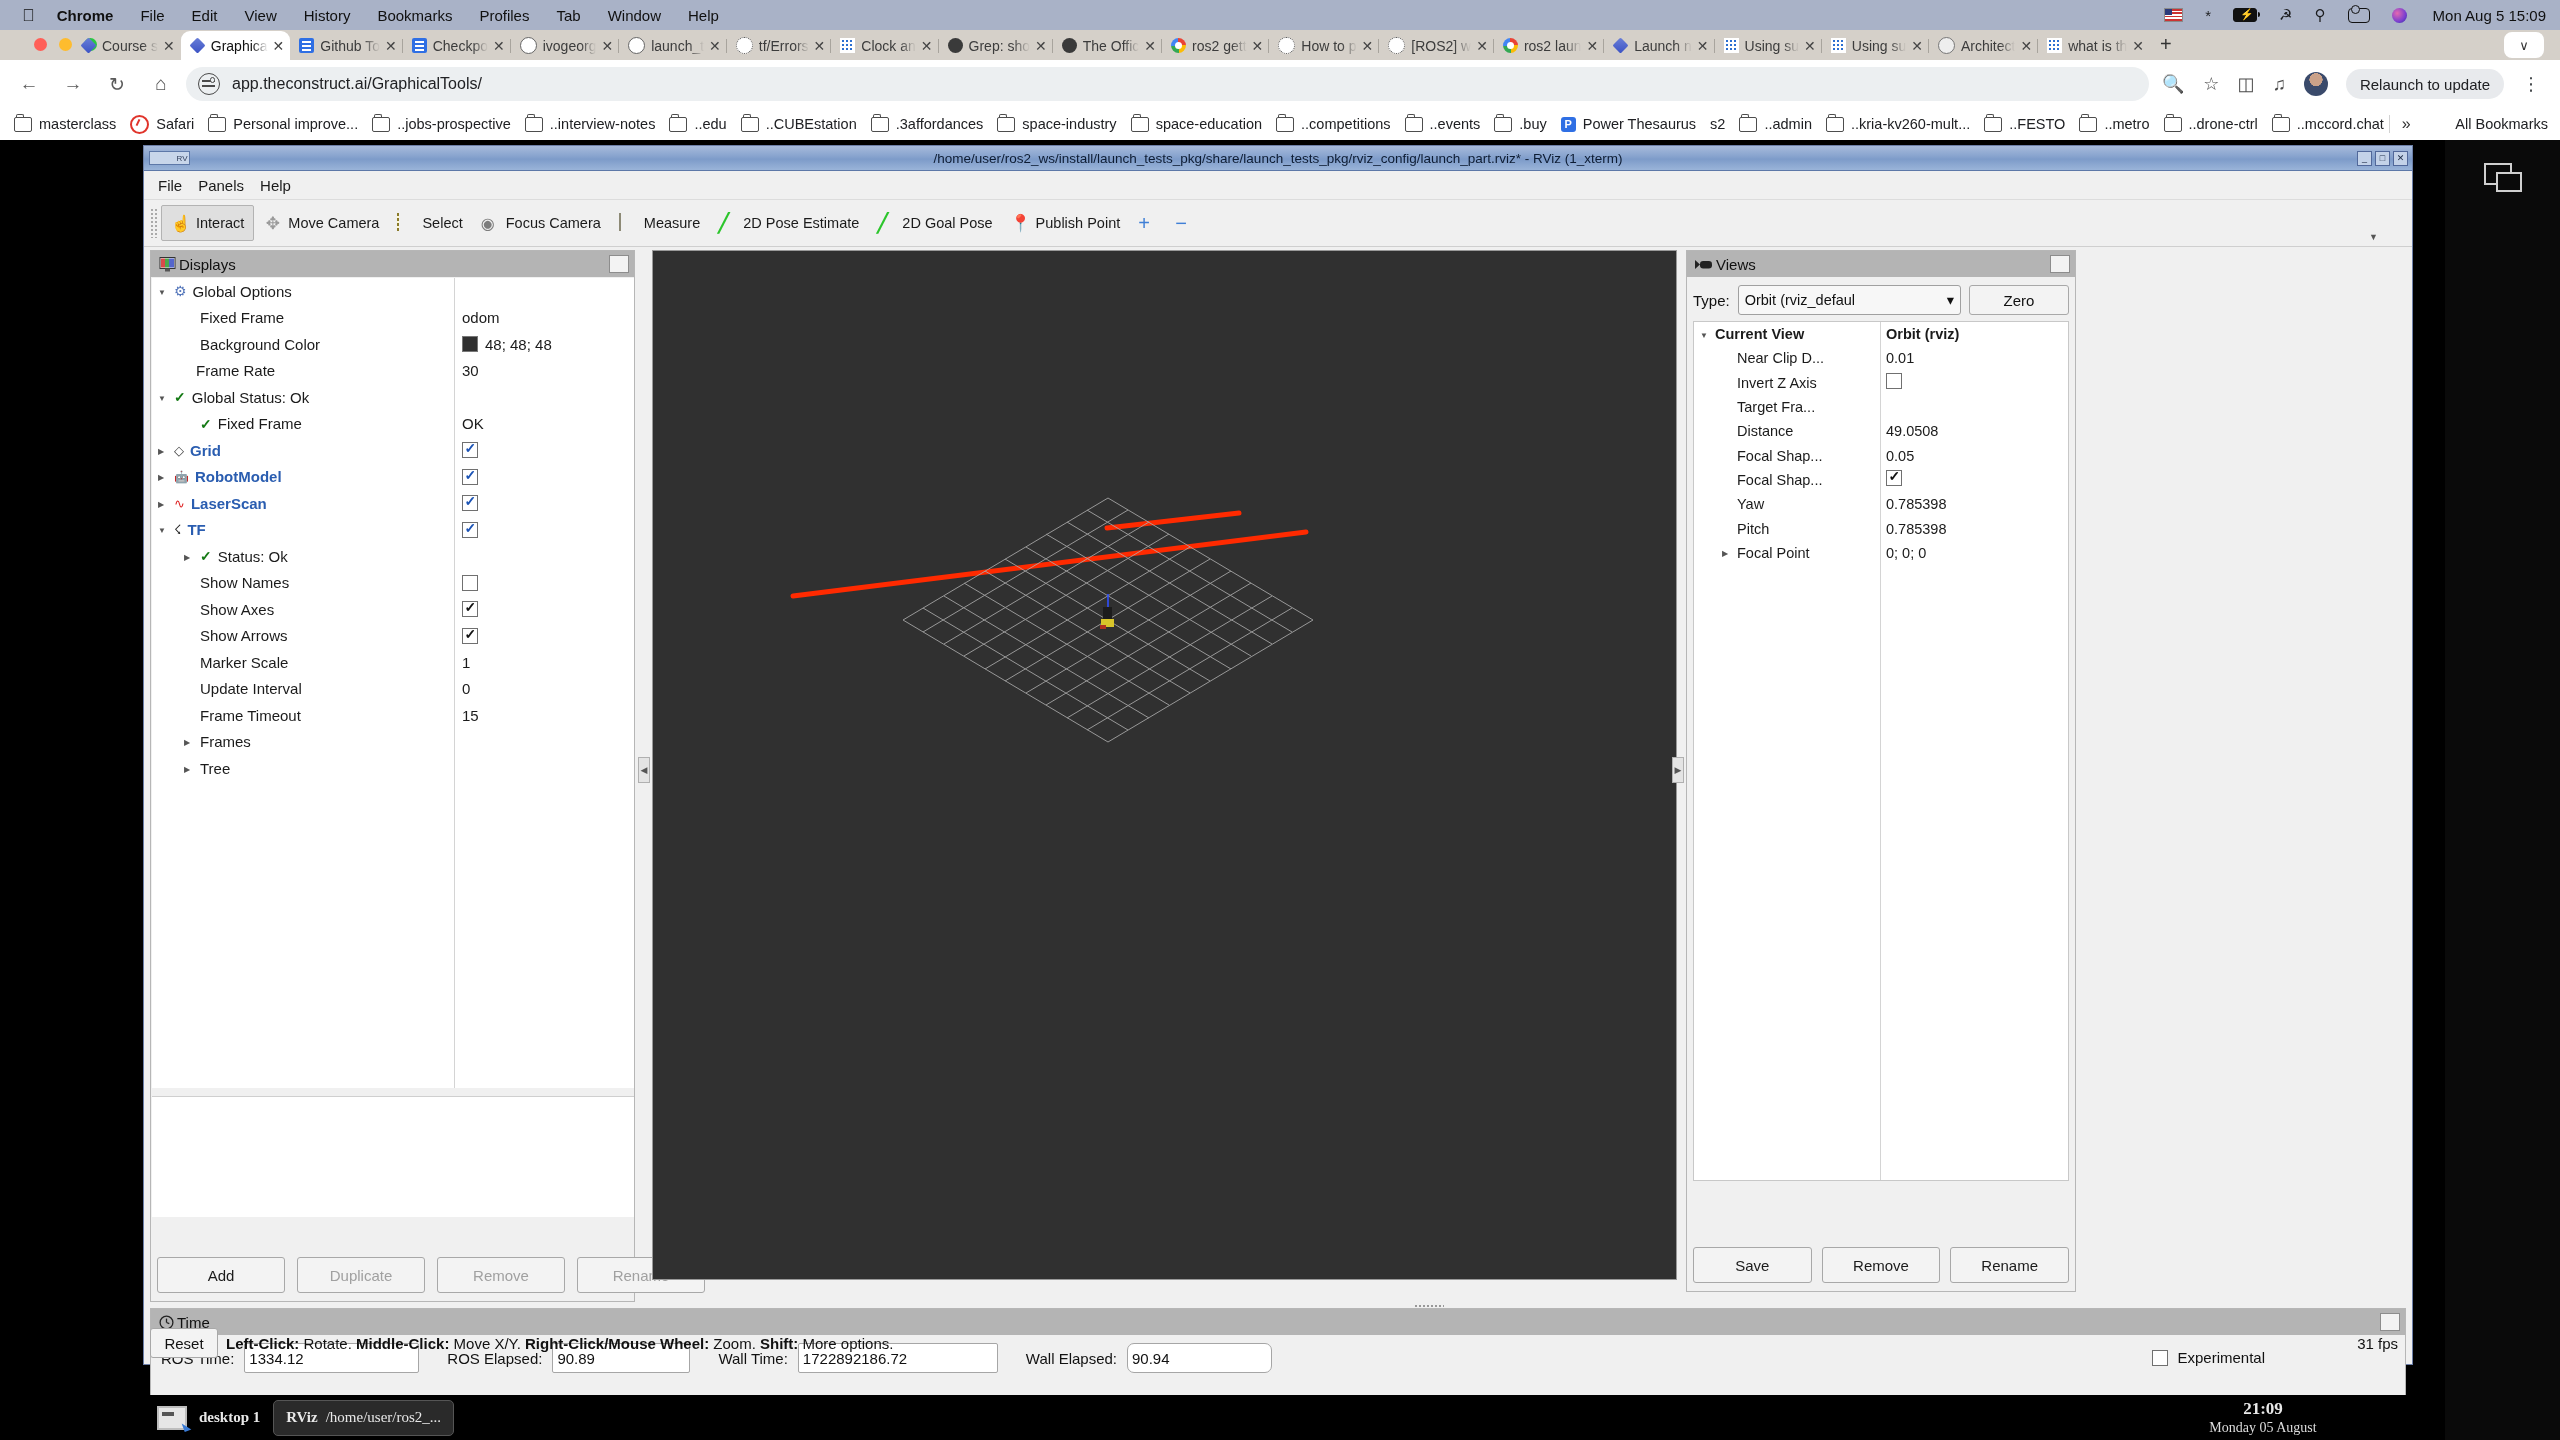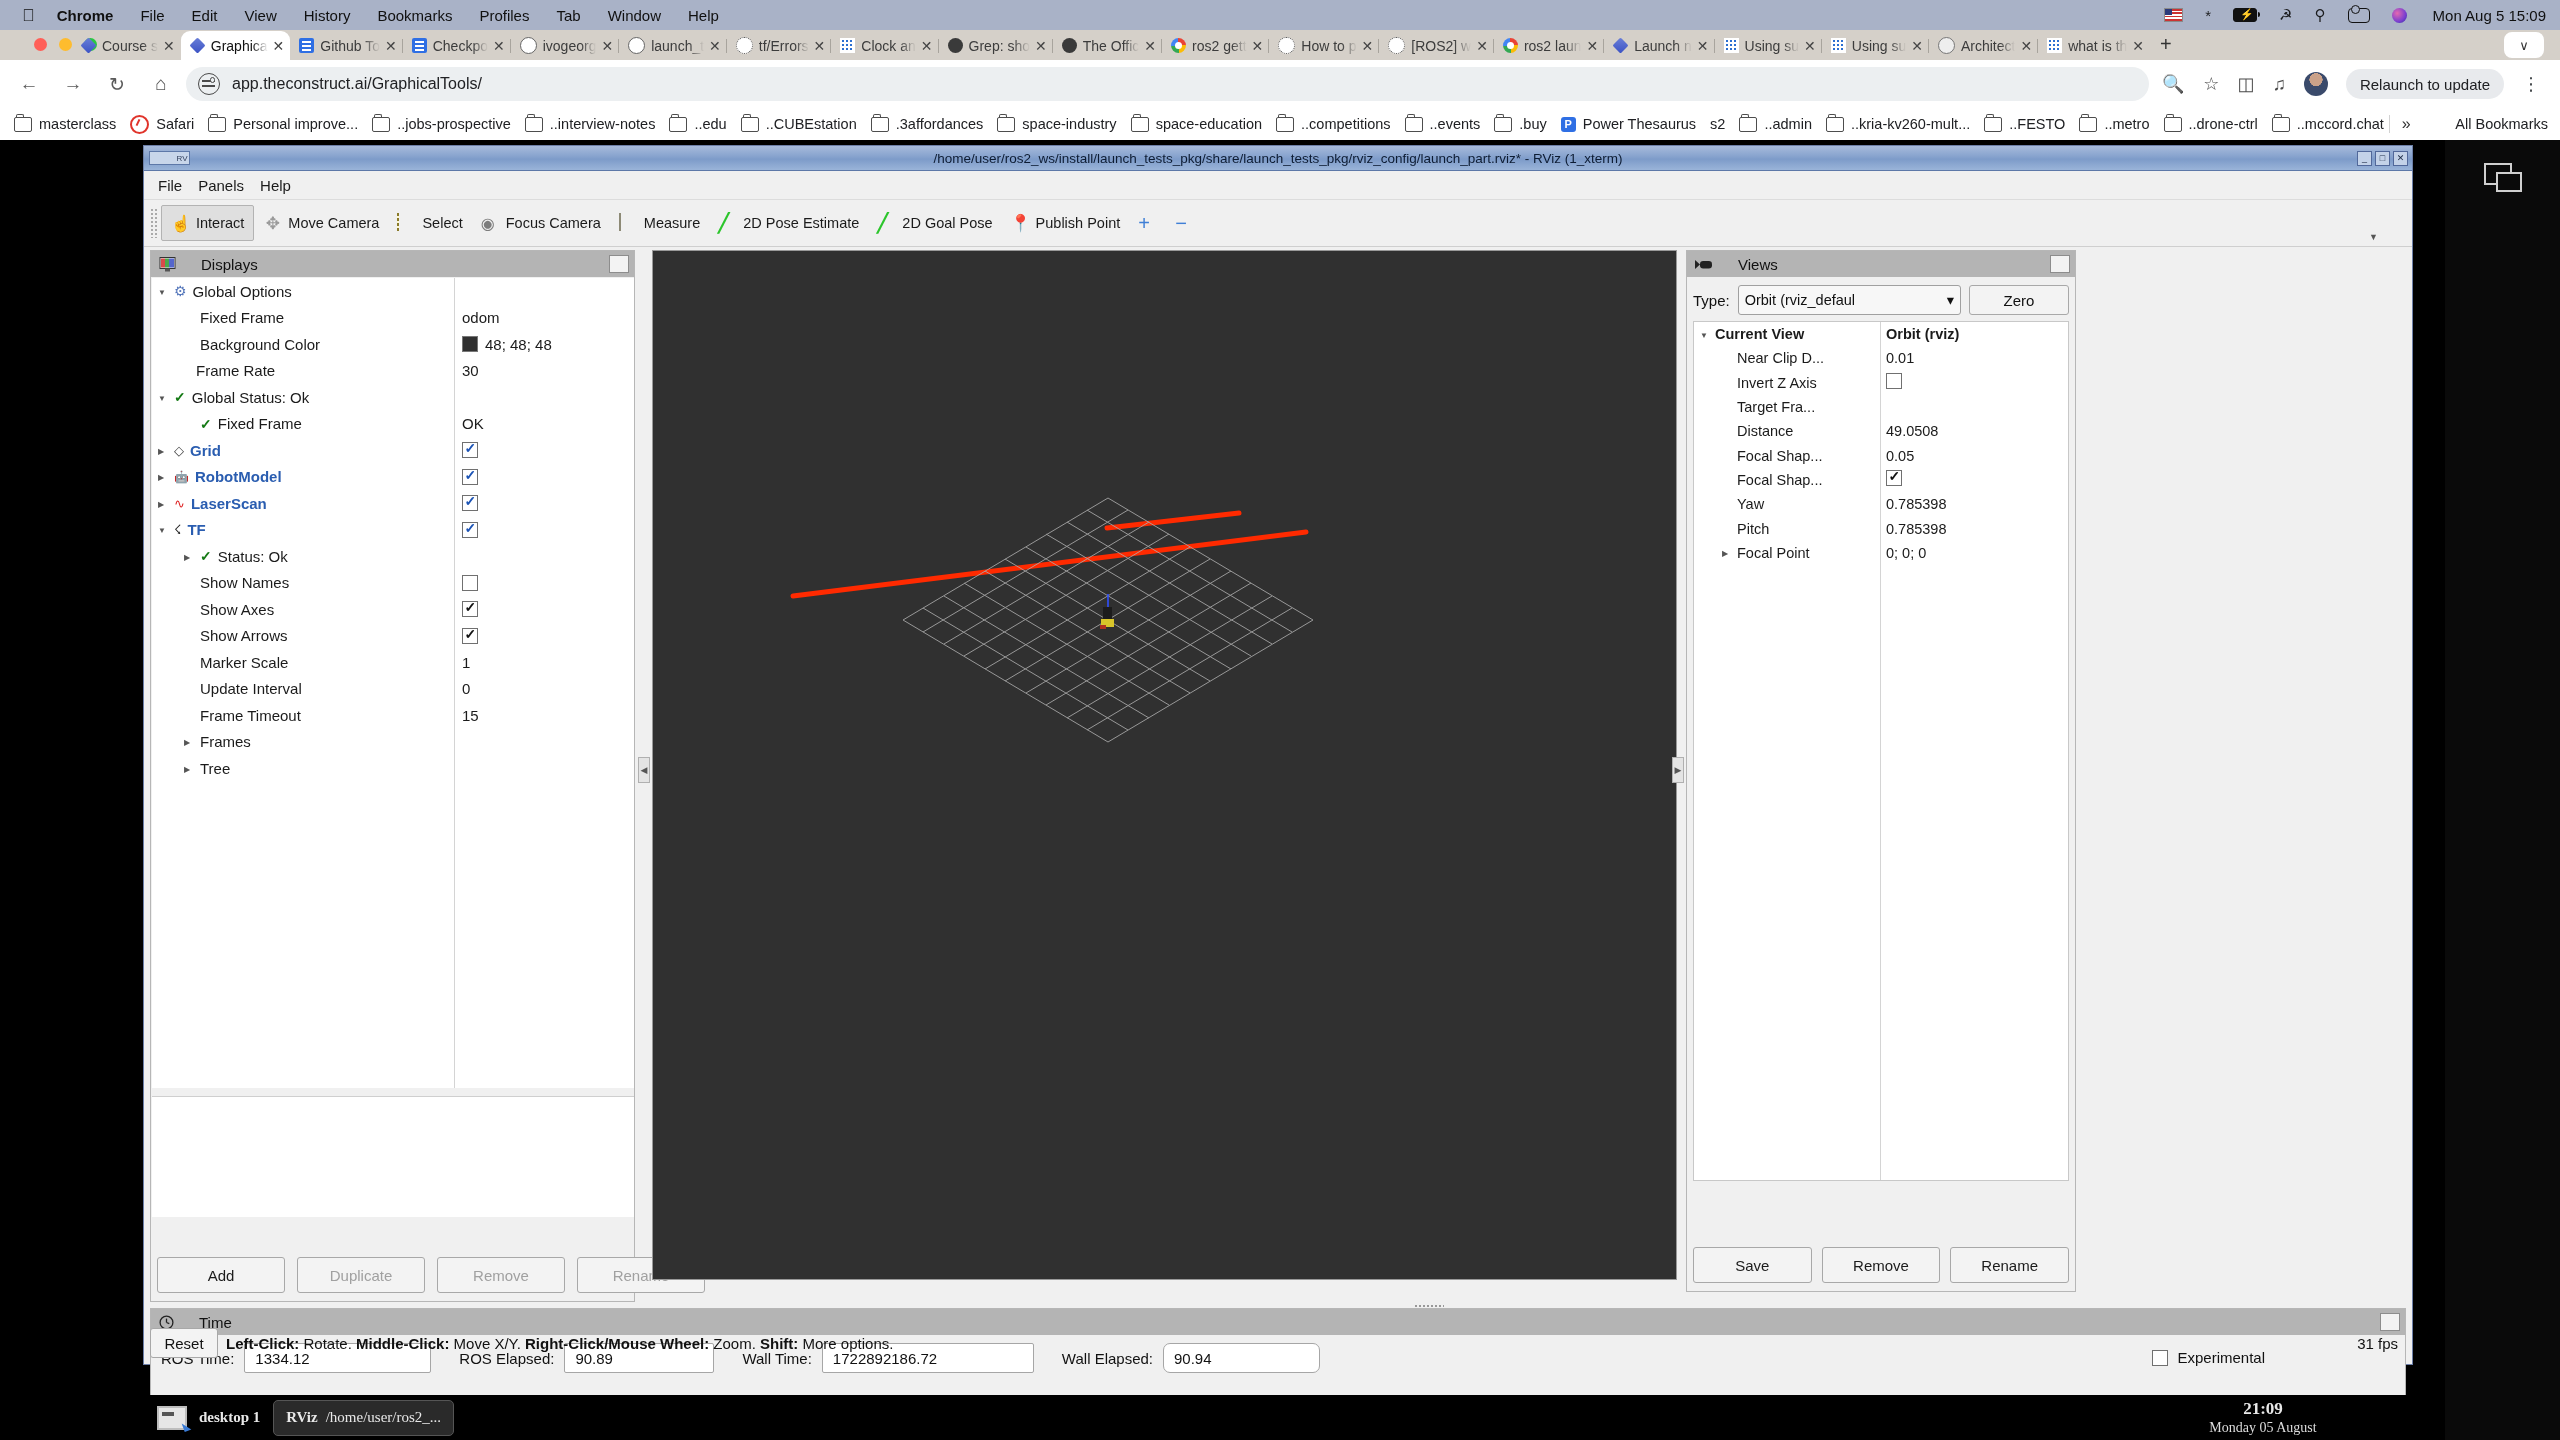--- a/index.html
+++ b/index.html
@@ -132,21 +132,21 @@
   .ic-pose{color:#2bc52b;font-size:18px;line-height:19px;font-weight:bold;transform:rotate(0deg);}
   .ic-pin{color:#e0562b;font-size:17px;line-height:19px;}
   .ic-plus{color:#3f7fd6;font-size:20px;line-height:19px;}
   .ic-minus{color:#3f7fd6;font-size:20px;line-height:19px;}
   .tbarrow{position:absolute;font-size:9px;color:#555;}
 
   .body{position:absolute;left:0;top:98px;right:0;bottom:0;}
 
   
   .panel{position:absolute;background:#f0f0f0;border:1px solid #b6b6b6;box-sizing:border-box;}
-  .ptitle{height:26px;background:#b4b4b4;display:flex;align-items:center;padding-left:8px;font-size:15px;color:#111;gap:25px;
+  .ptitle{height:26px;background:#b4b4b4;display:flex;align-items:center;padding-left:8px;font-size:15px;color:#111;gap:3px;
           position:relative;}
   .ptitle .box{position:absolute;right:5px;width:18px;height:16px;background:#f3f3f3;border:1px solid #8d8d8d;}
 
   
   .displays{left:6px;top:6px;width:485px;height:1052px;}
   .tree{position:absolute;left:1px;top:27px;width:482px;height:810px;background:#fff;overflow:hidden;}
   .trow{height:26.5px;display:flex;align-items:center;font-size:15px;color:#1b1b1b;position:relative;}
   .trow .lab{position:absolute;display:flex;align-items:center;gap:6px;white-space:nowrap;}
   .trow .val{position:absolute;left:310px;display:flex;align-items:center;gap:7px;white-space:nowrap;}
   .vsep{position:absolute;left:303px;top:27px;width:1px;height:810px;background:#d4d4d4;}
@@ -194,21 +194,21 @@
   .vrow .vv{position:absolute;left:192px;white-space:nowrap;}
   .vrow.bold .vl,.vrow.bold .vv{font-weight:bold;}
   .vvsep{position:absolute;left:186px;top:0;width:1px;height:860px;background:#d4d4d4;}
   .vbtns{position:absolute;left:6px;bottom:8px;width:376px;display:flex;gap:10px;}
 
   
   .timepanel{position:absolute;left:6px;top:1064px;right:6px;height:92px;background:#f0f0f0;border:1px solid #b6b6b6;
      box-sizing:border-box;}
   .trowf{position:absolute;left:10px;top:34px;display:flex;align-items:center;gap:10px;font-size:15px;color:#111;}
   .fld{height:28px;background:#fff;border:1px solid #a6a6a6;border-radius:2px;display:flex;align-items:center;
-     padding:0 10px;font-size:15px;color:#111;}
+     padding:0 4px;font-size:15px;color:#111;}
   .expbox{position:absolute;right:140px;top:40px;display:flex;align-items:center;gap:9px;font-size:15px;color:#111;}
 
   .statusbar{position:absolute;left:6px;right:6px;bottom:4px;height:34px;display:flex;align-items:center;gap:8px;}
   .resetbtn{width:66px;height:28px;background:#f3f3f3;border:1px solid #a8a8a8;border-radius:3px;font-size:15px;
      display:flex;align-items:center;justify-content:center;color:#111;}
   .hint{font-size:15px;color:#111;}
   .hint b{font-weight:bold;}
   .fps{position:absolute;right:8px;font-size:15px;color:#111;}
 
   

